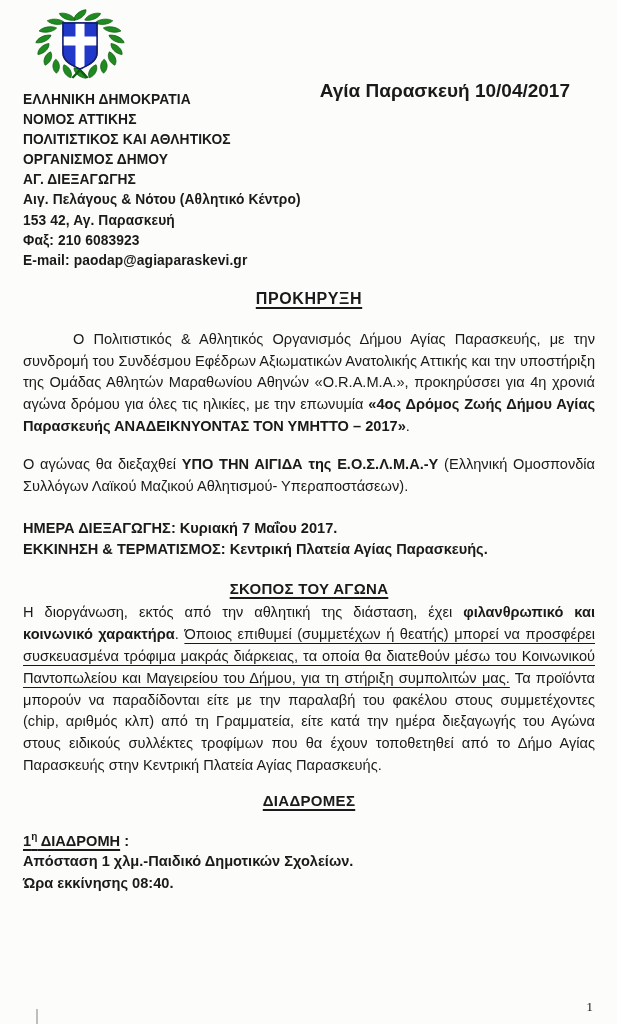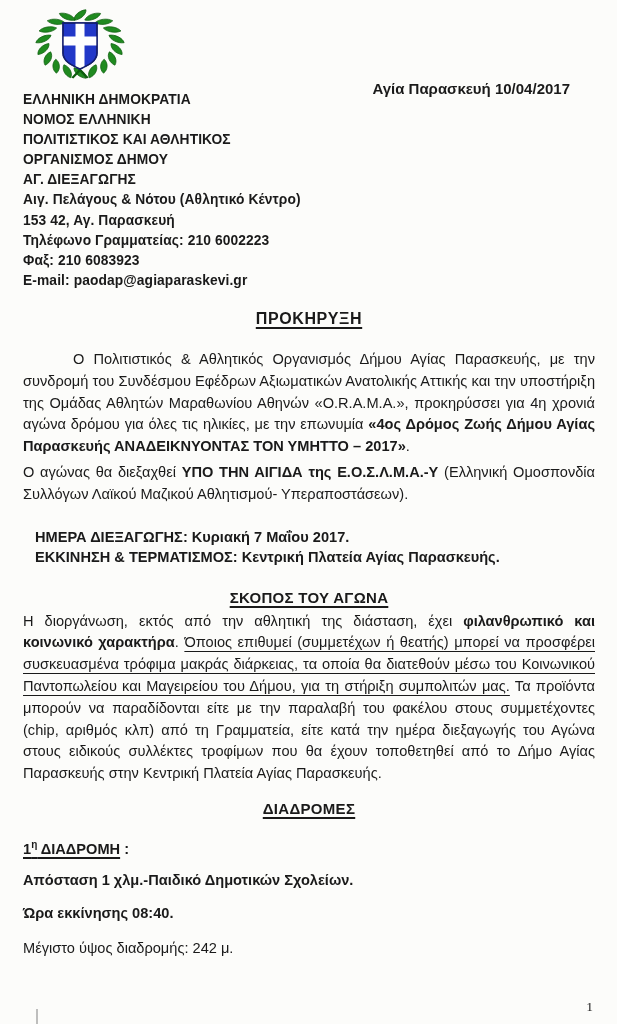--- a/index.html
+++ b/index.html
@@ -28,21 +28,21 @@
     font-weight:bold;
     font-size:13.8px;
     line-height:20.1px;
     letter-spacing:.1px;
     white-space:nowrap;
   }
   .date-line{
     position:absolute;
     top:80px;right:47px;
     font-weight:bold;
-    font-size:15px;
+    font-size:19px;
     white-space:nowrap;
   }
   
   .doc-title{
     margin-top:19px;
     text-align:center;
     font-weight:bold;
     font-size:16px;
     letter-spacing:.6px;
   }
@@ -59,48 +59,48 @@
     text-align:center;
   }
   
   .para{
     margin:0;
     font-size:14.6px;
     line-height:21.8px;
     text-align:justify;
   }
   .p-intro{margin-top:21px;text-indent:50px;}
-  .p-cont{margin-top:4px;}
+  .p-cont{margin-top:16px;}
   .b{font-weight:bold;}
   .ul-seg{
     text-decoration:underline;
     text-decoration-thickness:1.3px;
     text-underline-offset:3.5px;
   }
-  .event-block{margin-top:21px;margin-left:12px;}
+  .event-block{margin-top:21px;}
   .event-line{
     font-weight:bold;
     font-size:14.6px;
     line-height:20.5px;
   }
   .h-purpose{margin-top:21px;}
   .p-purpose{margin-top:5px;}
   .h-routes{margin-top:15px;}
   .route-label{
     margin-top:24px;
     font-weight:bold;
     font-size:14.6px;
   }
   .route-label sup{
     font-size:10px;
     vertical-align:super;
     line-height:0;
   }
   .route-bold-line{
-    margin-top:13px;
+    margin-top:2px;
     font-weight:bold;
     font-size:14.6px;
     line-height:20px;
   }
   .p-route-desc{margin-top:9px;}
   .max-height-line{
     margin-top:17px;
     font-size:14.6px;
   }
   .page-number{
@@ -153,27 +153,26 @@
       <g transform="translate(52,38)">
         <path d="M-17,-21 H17 V9 C17,17 9,21 0,25 C-9,21 -17,17 -17,9 Z" fill="#2238c8" stroke="#141f6e" stroke-width="1.4"></path>
         <rect x="-4.5" y="-21" width="9" height="45" fill="#ffffff"></rect>
         <rect x="-17" y="-7.5" width="34" height="9" fill="#ffffff"></rect>
         <path d="M-17,-21 H17 V9 C17,17 9,21 0,25 C-9,21 -17,17 -17,9 Z" fill="none" stroke="#141f6e" stroke-width="1.4"></path>
       </g>
     </svg>
 
     <div class="letterhead">
       <div class="lh-line">ΕΛΛΗΝΙΚΗ ΔΗΜΟΚΡΑΤΙΑ</div>
-      <div class="lh-line">ΝΟΜΟΣ ΕΛΛΗΝΙΚΗ</div>
+      <div class="lh-line">ΝΟΜΟΣ ΑΤΤΙΚΗΣ</div>
       <div class="lh-line">ΠΟΛΙΤΙΣΤΙΚΟΣ ΚΑΙ ΑΘΛΗΤΙΚΟΣ</div>
       <div class="lh-line">ΟΡΓΑΝΙΣΜΟΣ ΔΗΜΟΥ</div>
       <div class="lh-line">ΑΓ. ΔΙΕΞΑΓΩΓΗΣ</div>
       <div class="lh-line">Αιγ. Πελάγους &amp; Νότου (Αθλητικό Κέντρο)</div>
       <div class="lh-line">153 42, Αγ. Παρασκευή</div>
-      <div class="lh-line">Τηλέφωνο Γραμματείας: 210 6002223</div>
       <div class="lh-line">Φαξ: 210 6083923</div>
       <div class="lh-line">E-mail: paodap@agiaparaskevi.gr</div>
     </div>
 
     <div class="doc-title">
       <span class="u">ΠΡΟΚΗΡΥΞΗ</span>
     </div>
 
     <p class="para p-intro"><span>Ο Πολιτιστικός &amp; Αθλητικός Οργανισμός Δήμου Αγίας Παρασκευής, με την συνδρομή του Συνδέσμου Εφέδρων Αξιωματικών Ανατολικής Αττικής και την υποστήριξη της Ομάδας Αθλητών Μαραθωνίου Αθηνών «O.R.A.M.A.», προκηρύσσει για 4η χρονιά αγώνα δρόμου για όλες τις ηλικίες, με την επωνυμία </span><span class="b">«4ος Δρόμος Ζωής Δήμου Αγίας Παρασκευής ΑΝΑΔΕΙΚΝΥΟΝΤΑΣ ΤΟΝ ΥΜΗΤΤΟ – 2017»</span><span>.</span></p>
 
@@ -194,20 +193,19 @@
       <span class="u">ΔΙΑΔΡΟΜΕΣ</span>
     </div>
 
     <div class="route-label"><span class="u"><span>1</span><sup>η</sup><span> ΔΙΑΔΡΟΜΗ</span></span><span> :</span></div>
 
     <div class="route-bold-line">Απόσταση 1 χλμ.-Παιδικό Δημοτικών Σχολείων.</div>
 
     <div class="route-bold-line">Ώρα εκκίνησης 08:40.</div>
 
 
-    <div class="max-height-line">Μέγιστο ύψος διαδρομής: 242 μ.</div>
 
   </div>
 
   <div class="date-line">Αγία Παρασκευή 10/04/2017</div>
   <div class="page-number">1</div>
   <div class="scan-mark"></div>
 </div>
 
 </body></html>

